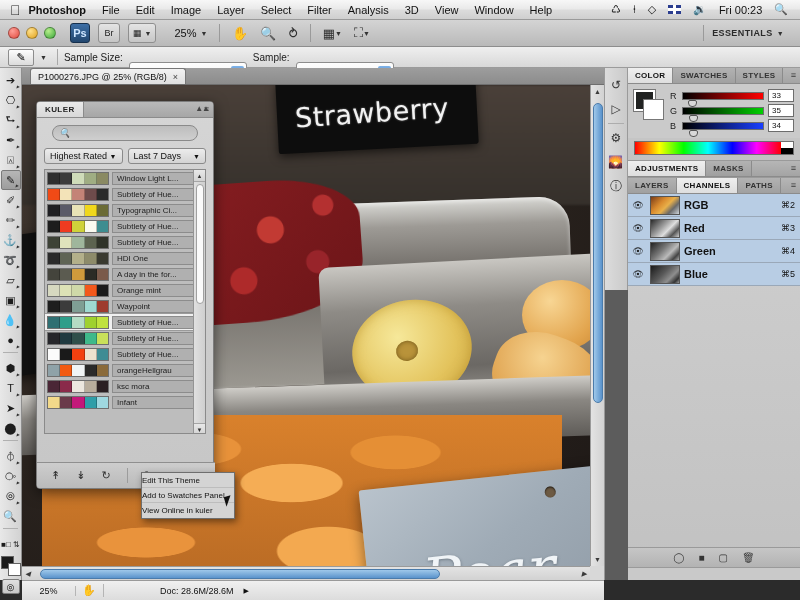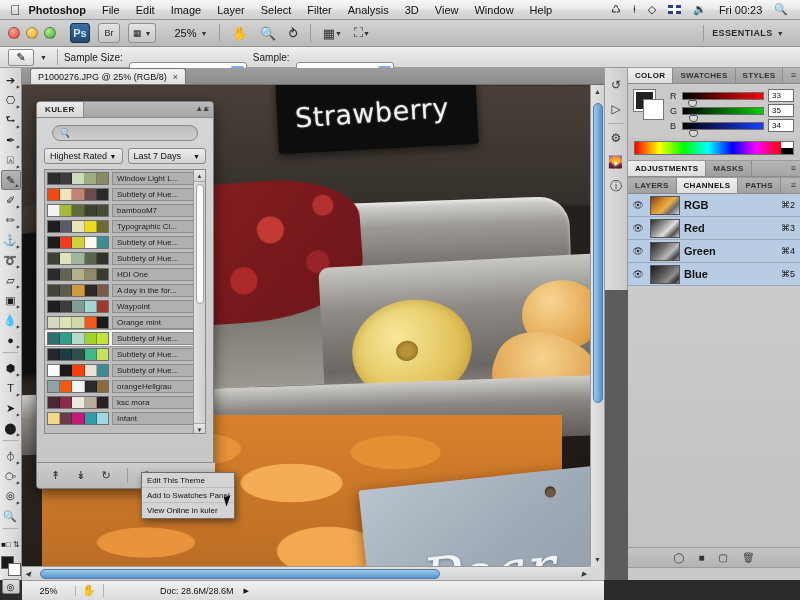--- a/index.html
+++ b/index.html
@@ -374,21 +374,21 @@
   .lsarrow { width:12px; height:12px; font-size:6px; color:#333; display:flex; align-items:center; justify-content:center;
              background:linear-gradient(to bottom,#e8e8e8,#d2d2d2); border-bottom:1px solid #a5a5a5; }
   .lsarrow.bot { margin-top:auto; border-bottom:none; border-top:1px solid #a5a5a5; }
   .lsthumb { width:8px; margin-top:2px; height:120px; background:#fafafa; border:1px solid #a0a0a0; border-radius:4px; }
 
   .ctxmenu {
     position:absolute; left:104px; top:370px; width:94px;
     background:#d4d4d4; border:1px solid #6e6e6e;
     box-shadow:2px 3px 7px rgba(0,0,0,.45); z-index:60;
   }
-  .ctxitem { height:15px; display:flex; align-items:center; padding-left:5px; font-size:8px; color:#111;
+  .ctxitem { height:15px; display:flex; align-items:center; font-size:8px; color:#111;
              border-bottom:1px solid #bdbdbd; white-space:nowrap; }
   .ctxitem:last-child { border-bottom:none; }
   .cursor { position:absolute; left:188px; top:394px; width:0; height:0; z-index:70;
             border-left:7px solid #111; border-bottom:10px solid transparent; transform:rotate(-16deg); }
 
   .kuler-foot {
     position:absolute; left:0; bottom:0; width:178px; height:26px;
     background:linear-gradient(to bottom,#cdcdcd,#bababa);
     border-top:1px solid #8f8f8f; border-radius:0 0 3px 3px;
     display:flex; align-items:center; gap:16px; padding-left:14px; font-size:11px; color:#2e2e2e;
@@ -704,30 +704,20 @@
               <i style="background: rgb(240, 74, 22);"></i>
               <i style="background: rgb(243, 227, 184);"></i>
               <i style="background: rgb(196, 131, 119);"></i>
               <i style="background: rgb(110, 75, 75);"></i>
               <i style="background: rgb(42, 42, 42);"></i>
             </span>
             <span class="tname">Subtlety of Hue...</span>
           </div>
           <div class="themerow">
             <span class="chips">
-              <i style="background: rgb(242, 242, 238);"></i>
-              <i style="background: rgb(168, 185, 60);"></i>
-              <i style="background: rgb(95, 107, 59);"></i>
-              <i style="background: rgb(60, 65, 51);"></i>
-              <i style="background: rgb(74, 74, 58);"></i>
-            </span>
-            <span class="tname">bambooM7</span>
-          </div>
-          <div class="themerow">
-            <span class="chips">
               <i style="background: rgb(31, 31, 34);"></i>
               <i style="background: rgb(90, 90, 104);"></i>
               <i style="background: rgb(232, 227, 182);"></i>
               <i style="background: rgb(240, 216, 28);"></i>
               <i style="background: rgb(107, 107, 53);"></i>
             </span>
             <span class="tname">Typographic Ci...</span>
           </div>
           <div class="themerow">
             <span class="chips">
@@ -764,37 +754,37 @@
               <i style="background: rgb(68, 68, 60);"></i>
               <i style="background: rgb(91, 91, 80);"></i>
               <i style="background: rgb(207, 154, 60);"></i>
               <i style="background: rgb(43, 43, 37);"></i>
               <i style="background: rgb(122, 90, 74);"></i>
             </span>
             <span class="tname">A day in the for...</span>
           </div>
           <div class="themerow">
             <span class="chips">
+              <i style="background: rgb(214, 216, 192);"></i>
+              <i style="background: rgb(221, 226, 182);"></i>
+              <i style="background: rgb(207, 217, 168);"></i>
+              <i style="background: rgb(242, 88, 27);"></i>
+              <i style="background: rgb(26, 26, 26);"></i>
+            </span>
+            <span class="tname">Orange mint</span>
+          </div>
+          <div class="themerow">
+            <span class="chips">
               <i style="background: rgb(30, 30, 30);"></i>
               <i style="background: rgb(60, 60, 60);"></i>
               <i style="background: rgb(127, 158, 148);"></i>
               <i style="background: rgb(159, 217, 210);"></i>
               <i style="background: rgb(158, 59, 46);"></i>
             </span>
             <span class="tname">Waypoint</span>
-          </div>
-          <div class="themerow">
-            <span class="chips">
-              <i style="background: rgb(214, 216, 192);"></i>
-              <i style="background: rgb(221, 226, 182);"></i>
-              <i style="background: rgb(207, 217, 168);"></i>
-              <i style="background: rgb(242, 88, 27);"></i>
-              <i style="background: rgb(26, 26, 26);"></i>
-            </span>
-            <span class="tname">Orange mint</span>
           </div>
           <div class="themerow sel">
             <span class="chips">
               <i style="background: rgb(47, 111, 114);"></i>
               <i style="background: rgb(47, 158, 138);"></i>
               <i style="background: rgb(180, 220, 196);"></i>
               <i style="background: rgb(159, 209, 47);"></i>
               <i style="background: rgb(192, 226, 63);"></i>
             </span>
             <span class="tname">Subtlety of Hue...</span>

